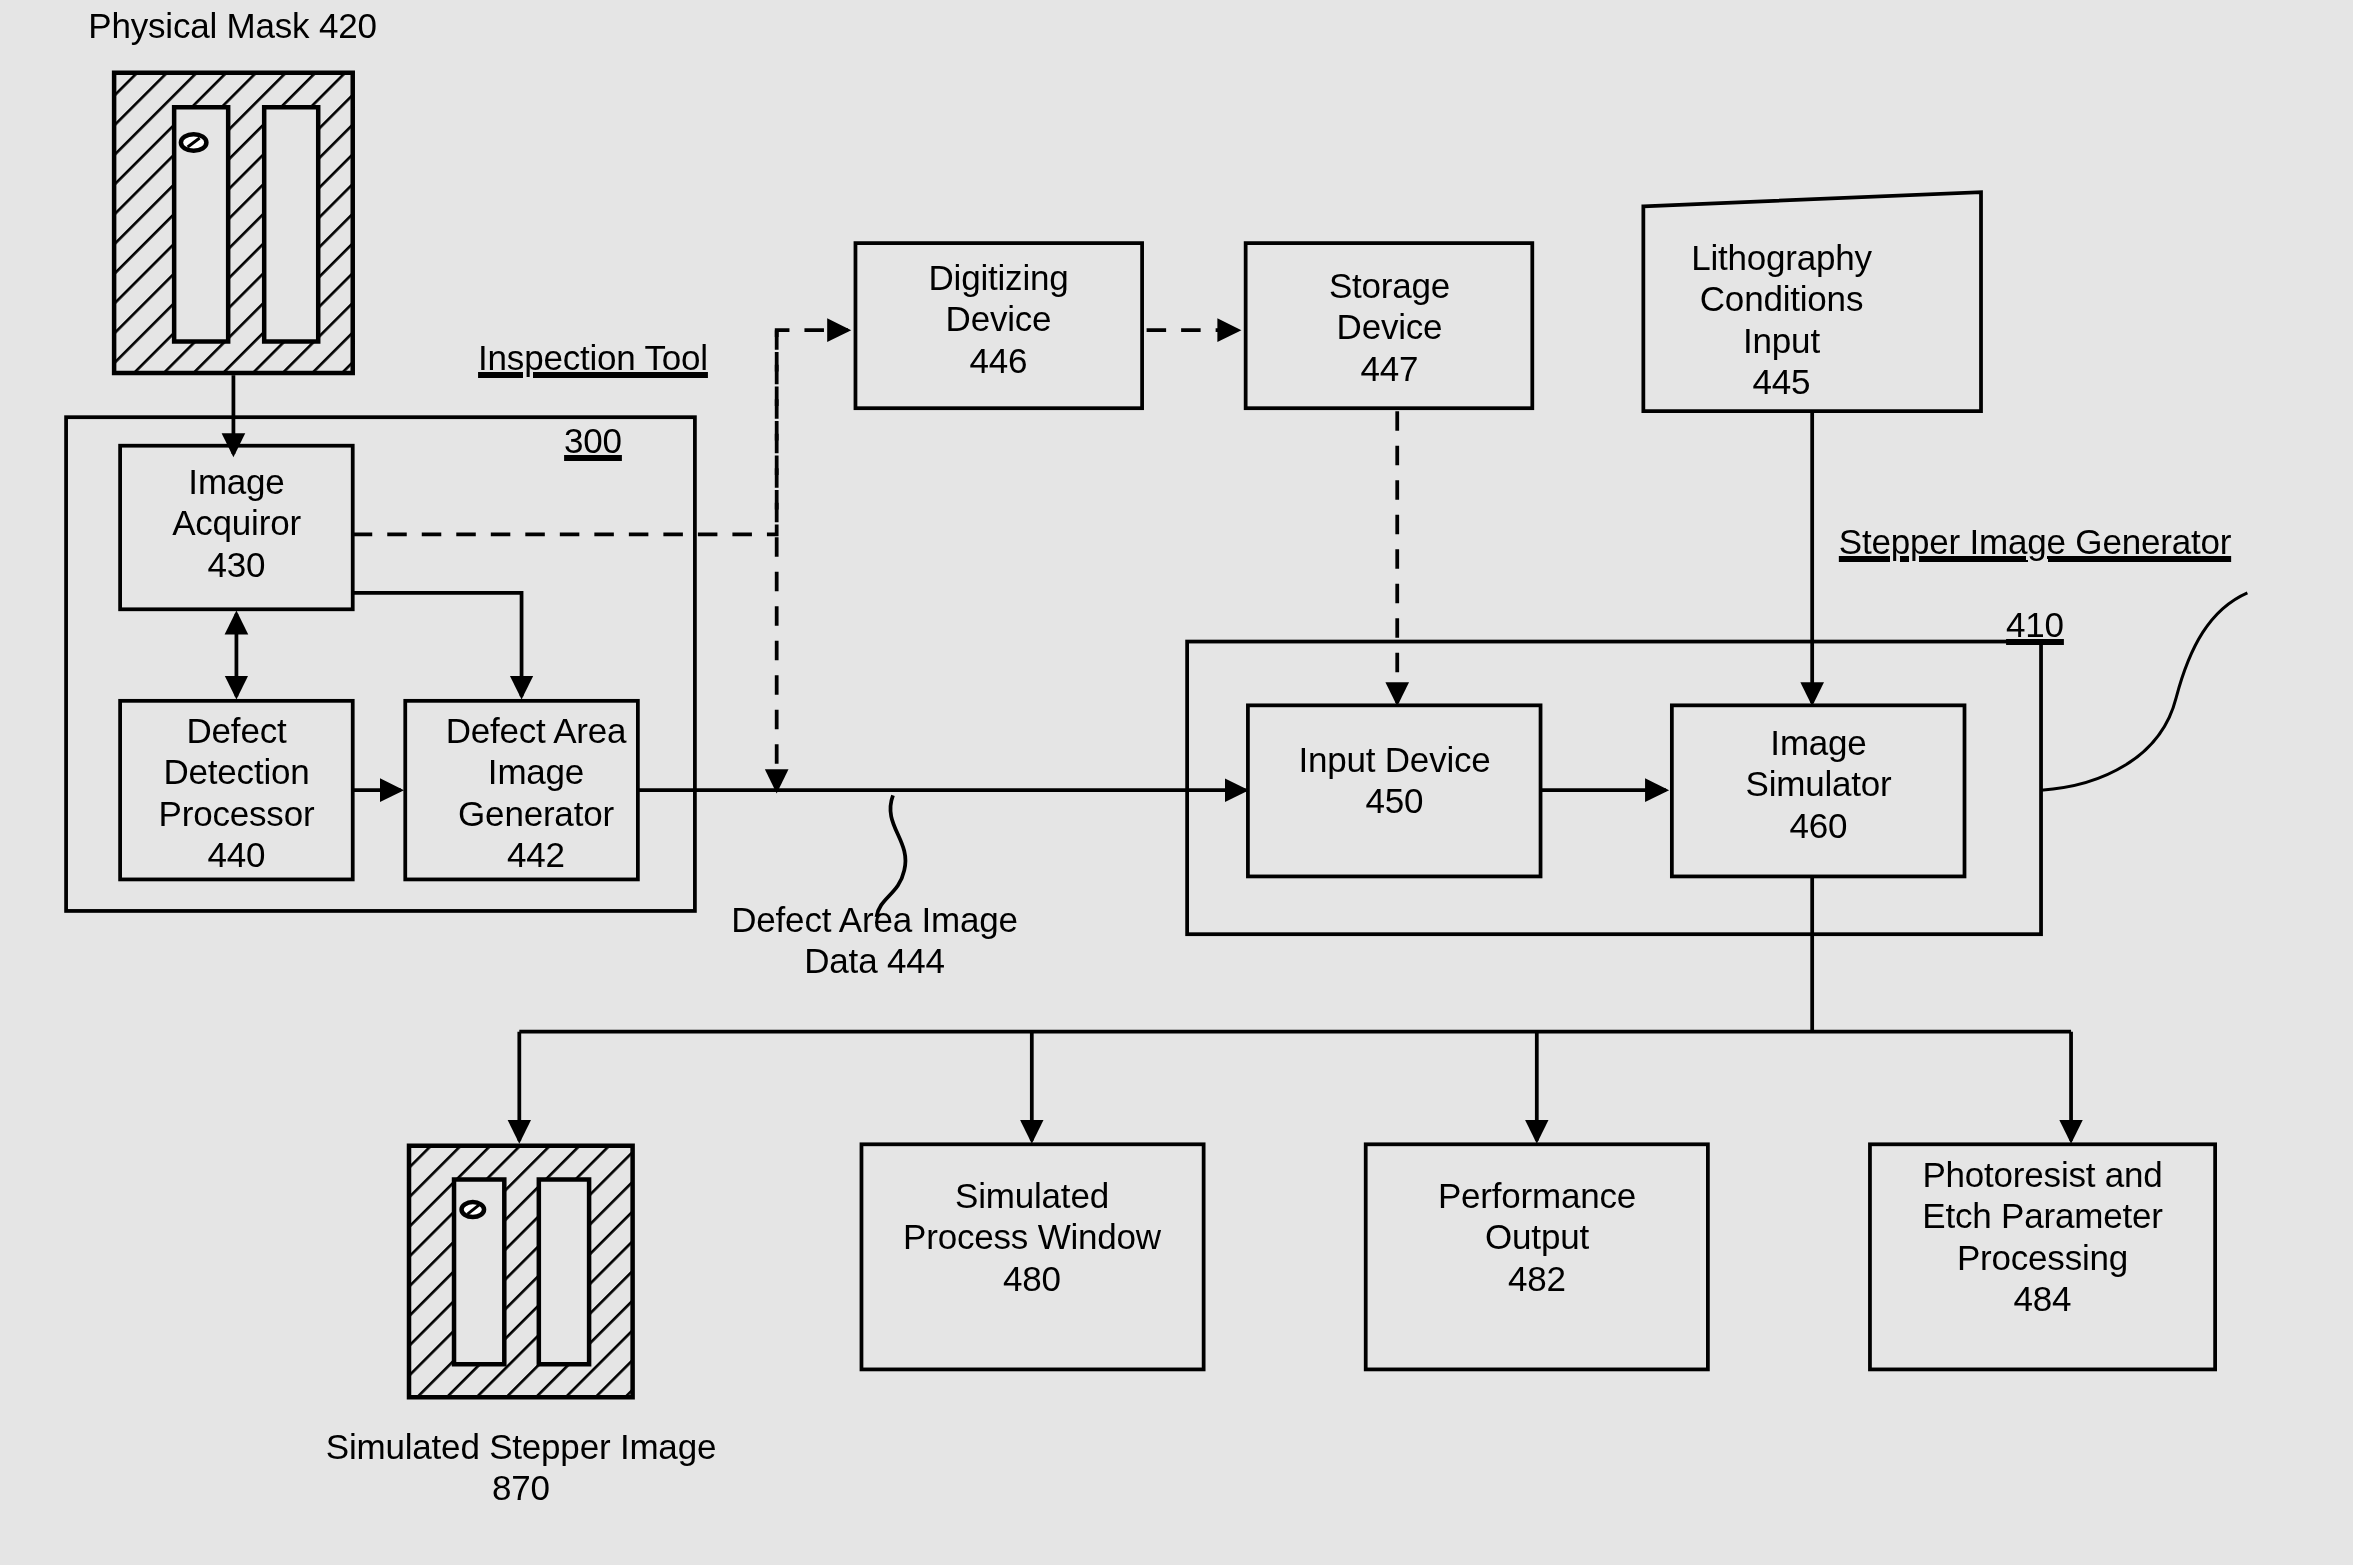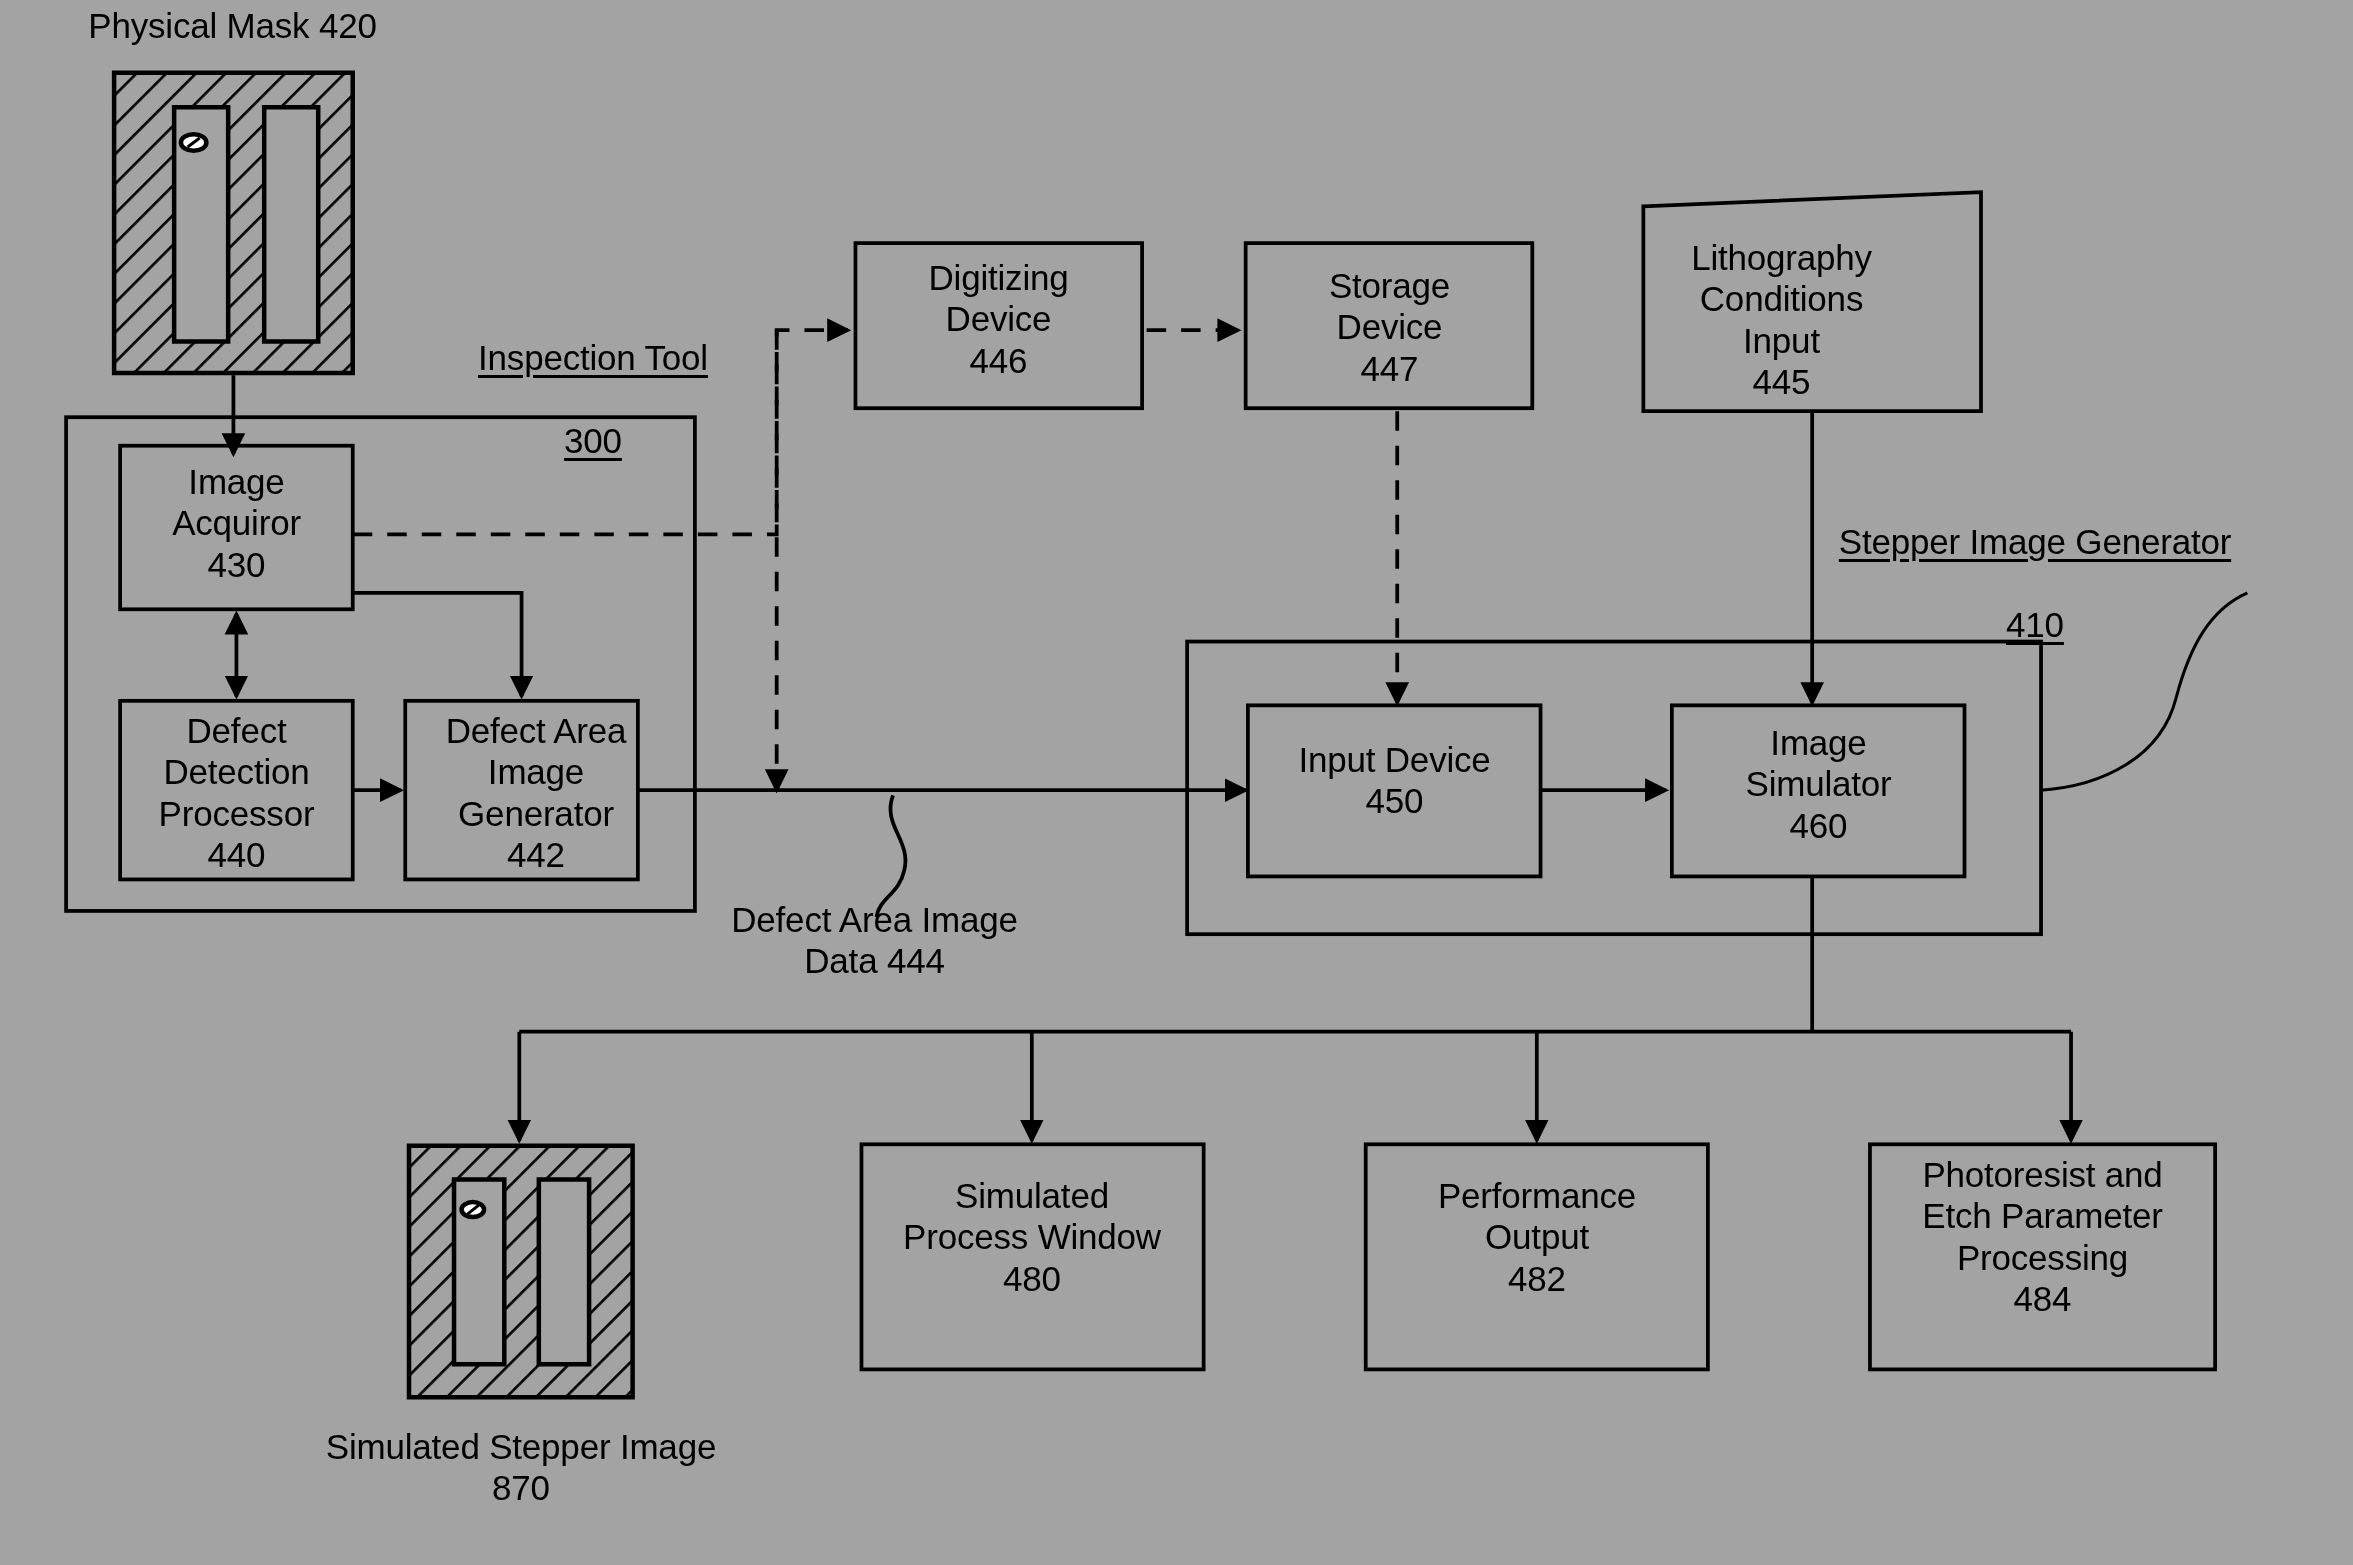--- a/index.html
+++ b/index.html
@@ -10,21 +10,21 @@
   body {
     width: 2354px;
     height: 1566px;
     overflow: hidden;
     font-family: "Liberation Sans", sans-serif;
   }
   #figure {
     position: relative;
     width: 2354px;
     height: 1566px;
-    background: #a3a3a3;
+    background: #e5e5e5;
   }
   svg.sheet {
     position: absolute;
     top: 0; left: 0;
     width: 2354px;
     height: 1566px;
   }
   .blk { fill: none; stroke: #000000; stroke-width: 5; }
   .ln { stroke: #000000; stroke-width: 5; fill: none; }
   .ln-thin { stroke: #000000; stroke-width: 4; fill: none; }
@@ -37,21 +37,21 @@
     position: absolute;
     font-family: "Liberation Sans", sans-serif;
     color: #000000;
     text-align: center;
     line-height: 1.18;
     white-space: pre-line;
     letter-spacing: -0.2px;
   }
   .t-box { font-size: 35px; }
   .t-cap { font-size: 35px; }
-  .t-under { font-size: 35px; }
+  .t-under { font-size: 35px; text-decoration: underline; }
   .t-under .u1, .t-under .u2 { text-decoration: underline; text-underline-offset: 4.5px; }
   .t-title { font-size: 35px; font-weight: normal; }
 </style>
 </head>
 <body>
 
 <div id="figure">
 
   <svg class="sheet" viewBox="0 0 3137 2087">
     <defs>

